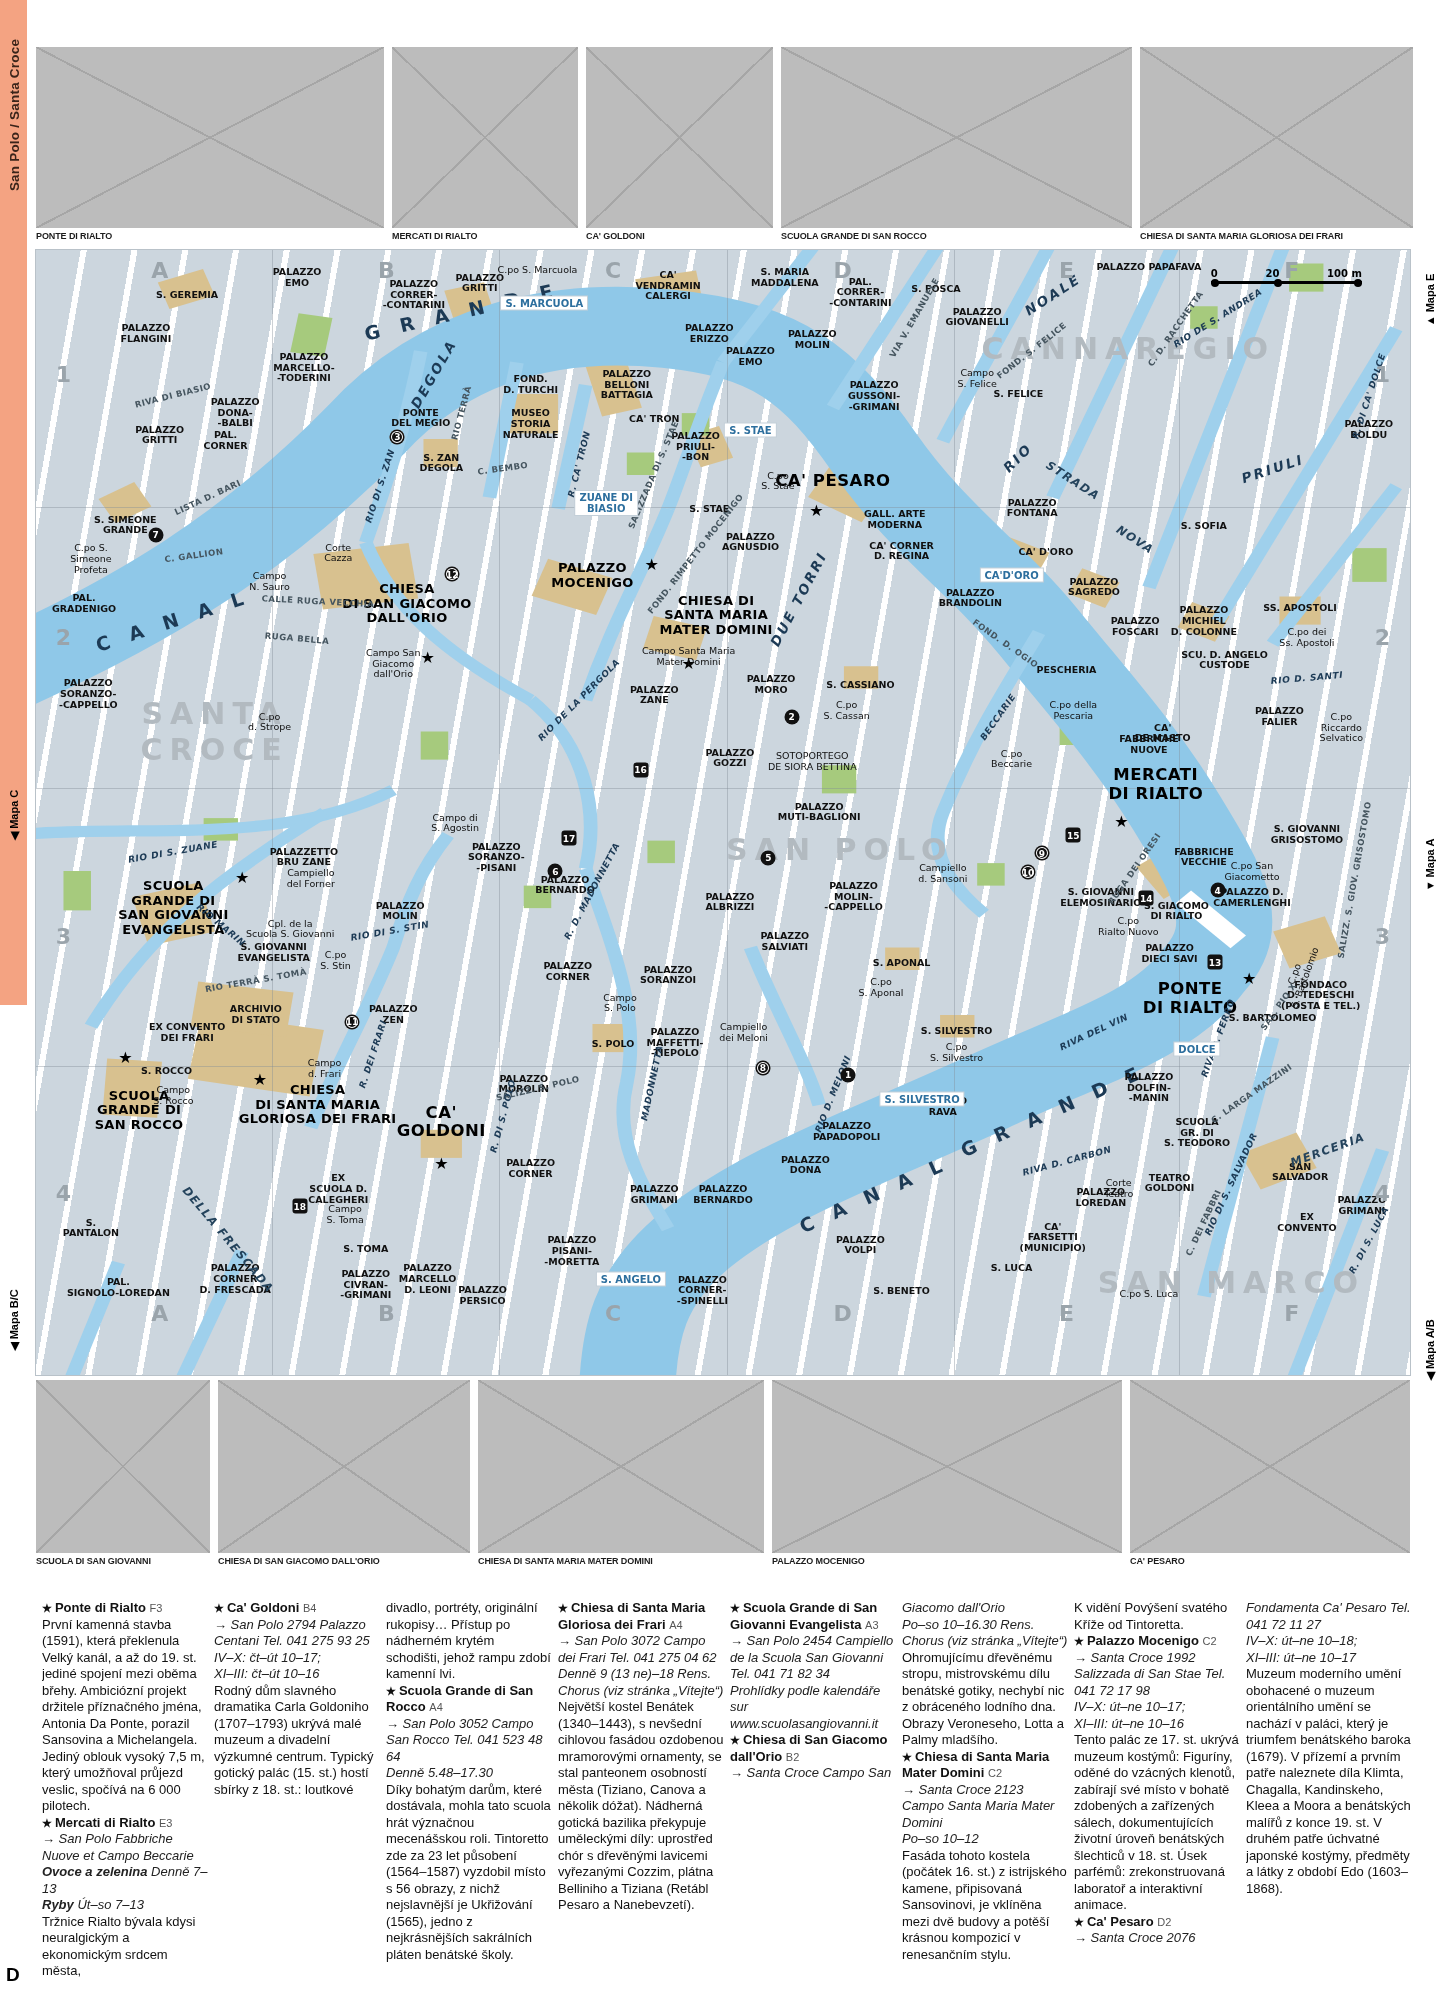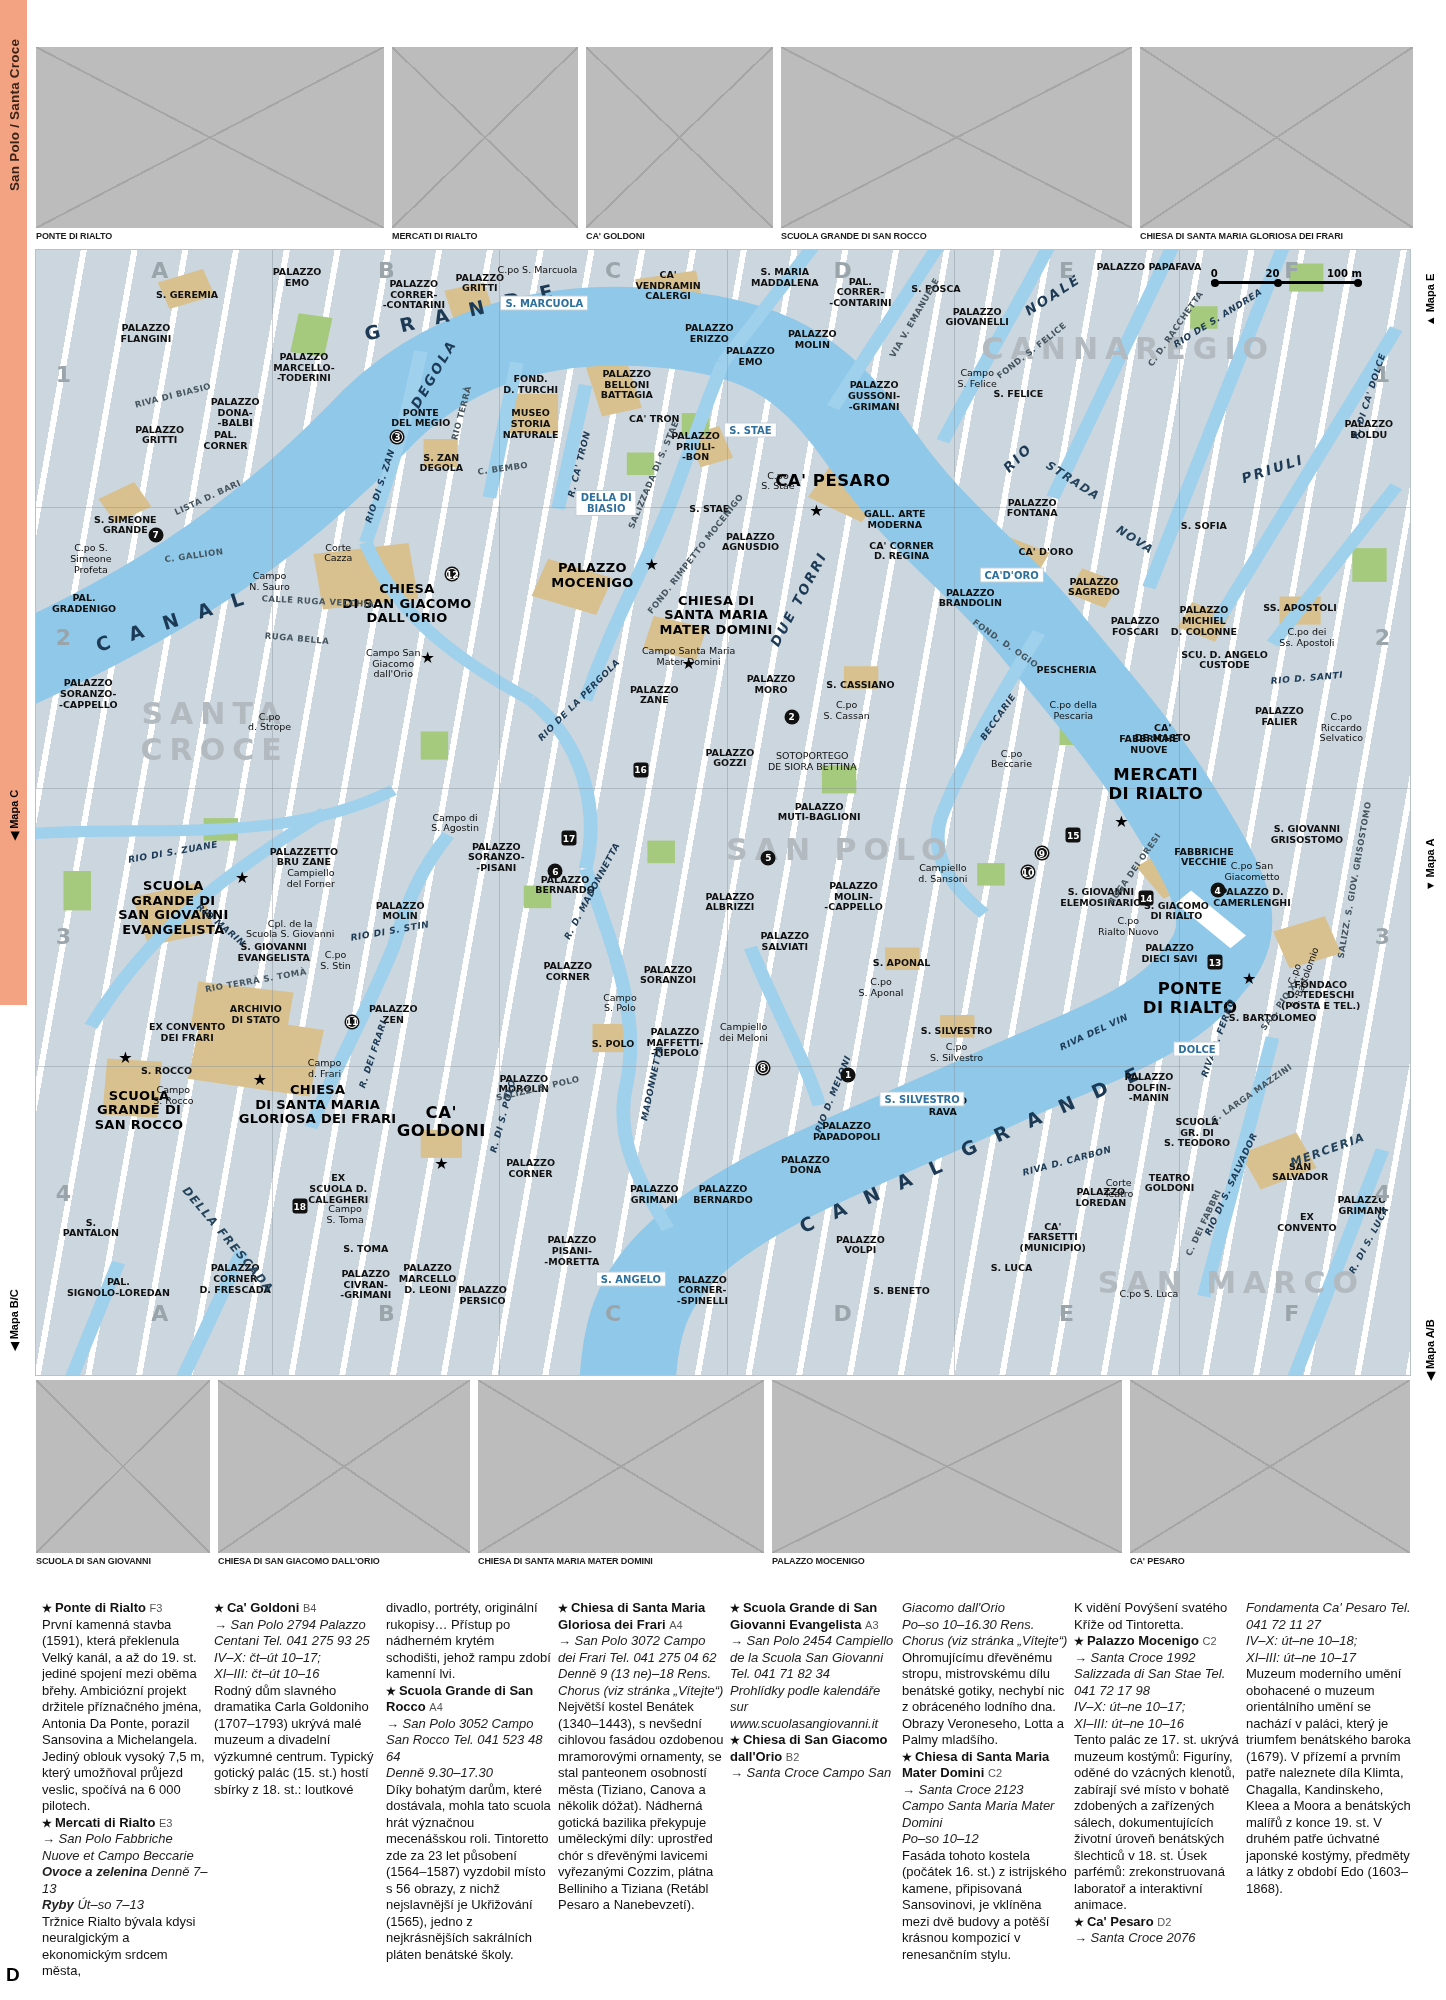--- a/index.html
+++ b/index.html
@@ -577,21 +577,21 @@
     <div class="ml k-rio" style="left: 39.5%; top: 19%; transform: translate(-50%, -50%) rotate(-76deg);">R. CA' TRON</div>
     <div class="ml k-rio" style="left: 25.8%; top: 60.5%; transform: translate(-50%, -50%) rotate(-10deg);">RIO DI S. STIN</div>
     <div class="ml k-rio" style="left: 24.5%; top: 71.5%; transform: translate(-50%, -50%) rotate(-72deg);">R. DEI FRARI</div>
     <div class="ml k-rio" style="left: 58%; top: 75%; transform: translate(-50%, -50%) rotate(-68deg);">RIO D. MELONI</div>
     <div class="ml k-rio" style="left: 34%; top: 77%; transform: translate(-50%, -50%) rotate(-75deg);">R. DI S. POLO</div>
     <div class="ml k-rio" style="left: 97%; top: 88%; transform: translate(-50%, -50%) rotate(-62deg);">R. DI S. LUCA</div>
     <div class="ml k-rio" style="left: 87%; top: 83%; transform: translate(-50%, -50%) rotate(-65deg);">RIO DI S. SALVADOR</div>
     <div class="ml k-rio" style="left: 70%; top: 41.5%; transform: translate(-50%, -50%) rotate(-55deg);">BECCARIE</div>
     <div class="ml k-rio" style="left: 92.5%; top: 38%; transform: translate(-50%, -50%) rotate(-5deg);">RIO D. SANTI</div>
     <div class="ml k-rio" style="left: 39.5%; top: 40%; transform: translate(-50%, -50%) rotate(-45deg);">RIO DE LA PERGOLA</div>
-    <div class="stop" style="left: 41.5%; top: 22.5%; transform: translate(-50%, -50%);">DELLA DI
+    <div class="stop" style="left: 41.5%; top: 22.5%; transform: translate(-50%, -50%);">ZUANE DI
 BIASIO</div>
     <div class="stop" style="left: 37%; top: 4.7%; transform: translate(-50%, -50%);">S. MARCUOLA</div>
     <div class="stop" style="left: 52%; top: 16%; transform: translate(-50%, -50%);">S. STAE</div>
     <div class="stop" style="left: 71%; top: 28.9%; transform: translate(-50%, -50%);">CA'D'ORO</div>
     <div class="stop" style="left: 84.5%; top: 71%; transform: translate(-50%, -50%);">DOLCE</div>
     <div class="stop" style="left: 64.5%; top: 75.5%; transform: translate(-50%, -50%);">S. SILVESTRO</div>
     <div class="stop" style="left: 43.3%; top: 91.5%; transform: translate(-50%, -50%);">S. ANGELO</div>
     <div class="poi restaurant" style="left: 59.1%; top: 73.3%; transform: translate(-50%, -50%);">1</div>
     <div class="poi restaurant" style="left: 55%; top: 41.5%; transform: translate(-50%, -50%);">2</div>
     <div class="poi cafe" style="left: 26.3%; top: 16.6%; transform: translate(-50%, -50%);">3</div>
@@ -669,21 +669,21 @@
       <div class="lb h"><span class="star">★ </span>Ca' Goldoni <span class="ref">B4</span></div>
       <div class="lb addr">→ San Polo 2794 Palazzo Centani Tel. 041 275 93 25</div>
       <div class="lb hours">IV–X: čt–út 10–17;</div>
       <div class="lb hours">XI–III: čt–út 10–16</div>
       <div class="lb p">Rodný dům slavného dramatika Carla Goldoniho (1707–1793) ukrývá malé muzeum a divadelní výzkumné centrum. Typický gotický palác (15. st.) hostí sbírky z 18. st.: loutkové</div>
     </div>
     <div class="lcol">
       <div class="lb p">divadlo, portréty, originální rukopisy… Přístup po nádherném krytém schodišti, jehož rampu zdobí kamenní lvi.</div>
       <div class="lb h"><span class="star">★ </span>Scuola Grande di San Rocco <span class="ref">A4</span></div>
       <div class="lb addr">→ San Polo 3052 Campo San Rocco Tel. 041 523 48 64</div>
-      <div class="lb hours">Denně 9.30–17.30</div>
+      <div class="lb hours">Denně 5.48–17.30</div>
       <div class="lb p">Díky bohatým darům, které dostávala, mohla tato scuola hrát význačnou mecenášskou roli. Tintoretto zde za 23 let působení (1564–1587) vyzdobil místo s 56 obrazy, z nichž nejslavnější je Ukřižování (1565), jedno z nejkrásnějších sakrálních pláten benátské školy.</div>
     </div>
     <div class="lcol">
       <div class="lb h"><span class="star">★ </span>Chiesa di Santa Maria Gloriosa dei Frari <span class="ref">A4</span></div>
       <div class="lb addr">→ San Polo 3072 Campo dei Frari Tel. 041 275 04 62</div>
       <div class="lb hours">Denně 9 (13 ne)–18 Rens.</div>
       <div class="lb hours">Chorus (viz stránka „Vítejte“)</div>
       <div class="lb p">Největší kostel Benátek (1340–1443), s nevšední cihlovou fasádou ozdobenou mramorovými ornamenty, se stal panteonem osobností města (Tiziano, Canova a několik dóžat). Nádherná gotická bazilika překypuje uměleckými díly: uprostřed chór s dřevěnými lavicemi vyřezanými Cozzim, plátna Belliniho a Tiziana (Retábl Pesaro a Nanebevzetí).</div>
     </div>
     <div class="lcol">

